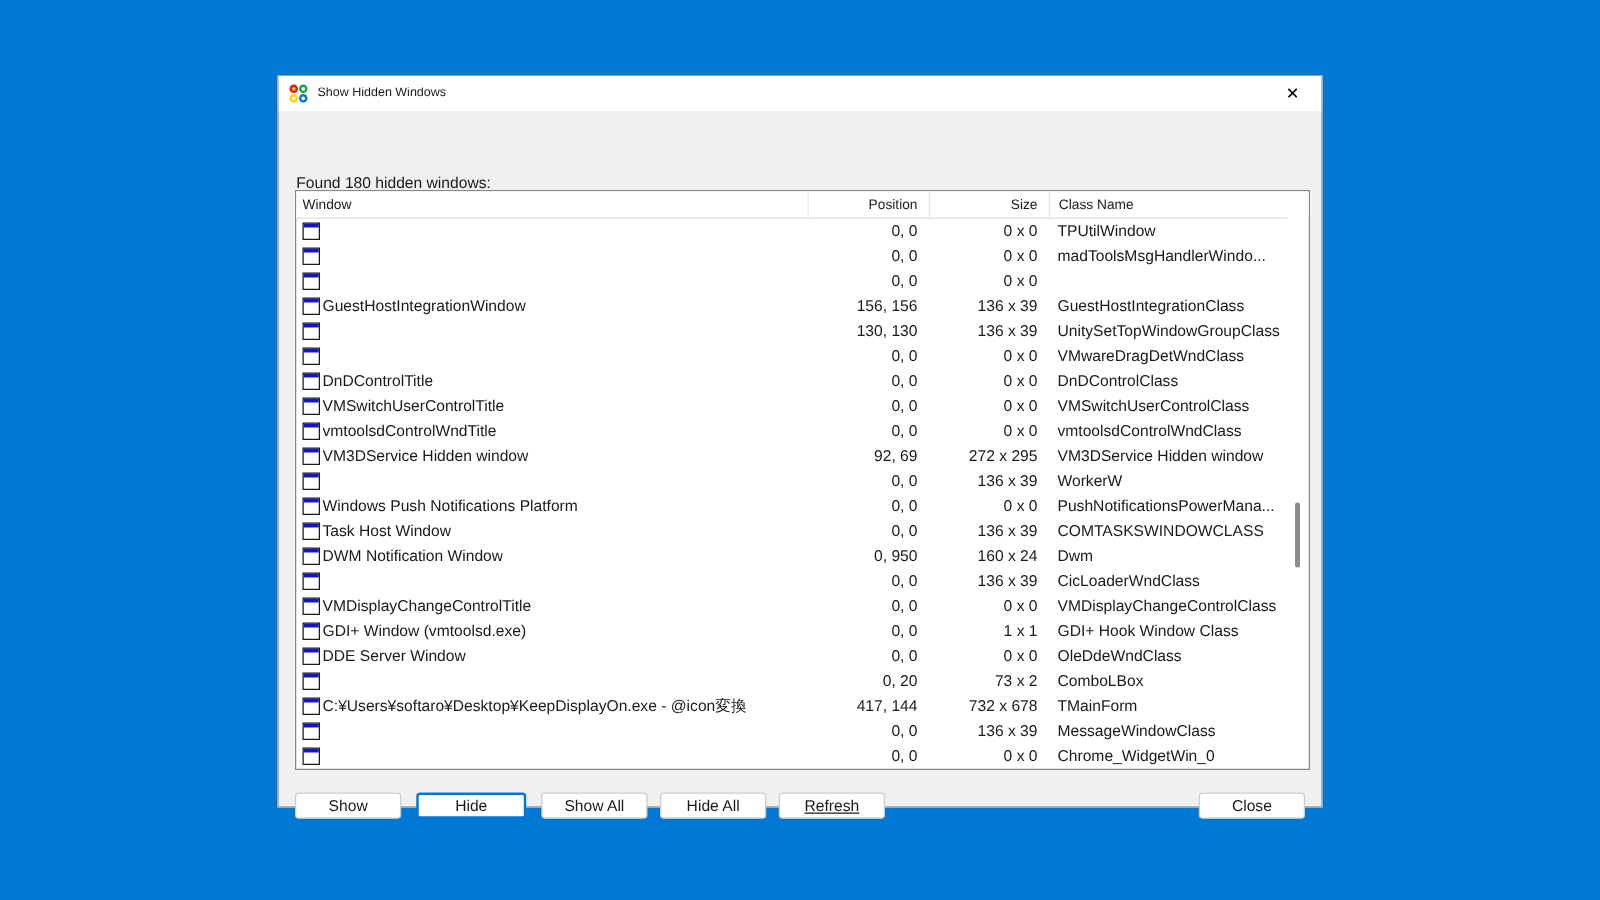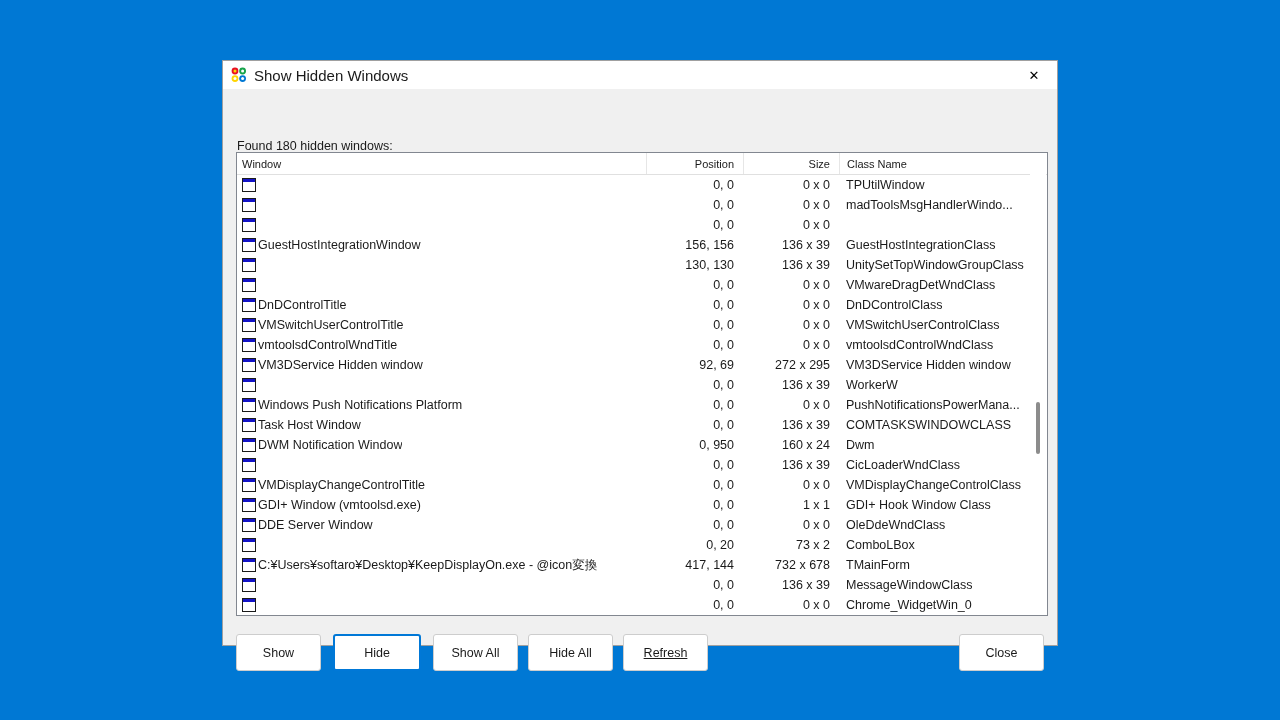--- a/index.html
+++ b/index.html
@@ -39,21 +39,21 @@
   }
   #app-icon {
     width: 16px;
     height: 16px;
     margin-left: 8px;
     margin-right: 7px;
     flex: 0 0 auto;
     display: block;
   }
   #title-text {
-    font-size: 15px;
+    font-size: 10px;
     color: #1a1a1a;
     line-height: 1;
     flex: 1 1 auto;
     white-space: nowrap;
     overflow: hidden;
   }
   #close-button {
     width: 46px;
     height: 28px;
     display: flex;
@@ -187,21 +187,21 @@
   
   #button-bar {
     position: absolute;
     left: 13px;
     right: 13px;
     top: 545px;
     height: 26px;
   }
   .btn {
     position: absolute;
-    height: 37px;
+    height: 21px;
     background: #ffffff;
     border: 1px solid #cdcdcd;
     border-radius: 3px;
     font-size: 12.5px;
     color: #1a1a1a;
     font-family: "Liberation Sans", sans-serif;
     display: flex;
     align-items: center;
     justify-content: center;
     box-sizing: border-box;

